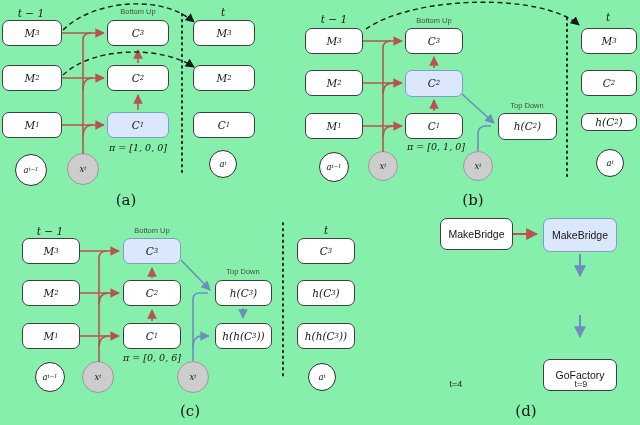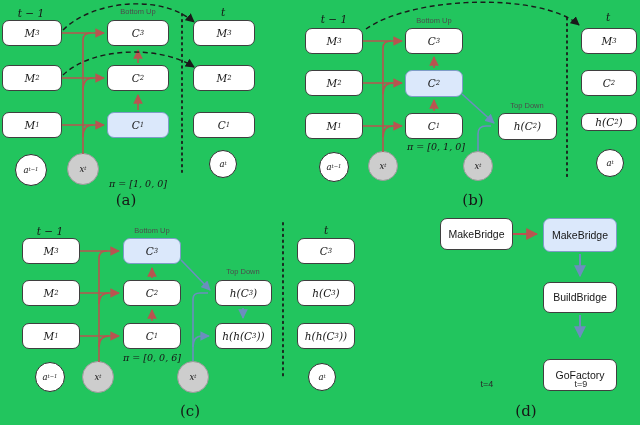--- a/index.html
+++ b/index.html
@@ -1,16 +1,16 @@
 <!DOCTYPE html>
 <html><head>
 <meta charset="utf-8">
 <style>
   html,body{margin:0;padding:0;background:#fff;}
-  #canvas{position:relative;width:640px;height:425px;background:#22c55e;overflow:hidden;
+  #canvas{position:relative;width:640px;height:425px;background:#86efac;overflow:hidden;
           font-family:"DejaVu Serif",serif;color:#161616;}
   .box{position:absolute;background:#fff;border:1.5px solid #3f3f3f;border-radius:7px;
        display:flex;align-items:center;justify-content:center;
        font-style:italic;font-size:10.5px;line-height:1;box-sizing:border-box;}
   .box.hl{background:#dbe8fb;border-color:#7e9cc7;}
   .box.sans{font-style:normal;font-family:"Liberation Sans",sans-serif;font-size:10.5px;text-align:right;}
   .circle{position:absolute;background:#fff;border:1.4px solid #2f2f2f;border-radius:50%;
           display:flex;align-items:center;justify-content:center;
           font-style:italic;font-size:8.5px;line-height:1;box-sizing:border-box;}
   .circle.gray{background:#cdcdcd;border-color:#9a9a9a;}
@@ -37,21 +37,21 @@
   <div class="small" style="left:138px;top:8px;">Bottom Up</div>
   <div class="lbl" style="left:223px;top:7px;">t</div>
 
   <div class="box" style="left:2px;top:20px;width:60px;height:26px;">M<sub>3</sub></div>
   <div class="box" style="left:2px;top:65px;width:60px;height:26px;">M<sub>2</sub></div>
   <div class="box" style="left:2px;top:112px;width:60px;height:26px;">M<sub>1</sub></div>
 
   <div class="box" style="left:107px;top:20px;width:62px;height:26px;">C<sub>3</sub></div>
   <div class="box" style="left:107px;top:65px;width:62px;height:26px;">C<sub>2</sub></div>
   <div class="box hl" style="left:107px;top:112px;width:62px;height:26px;">C<sub>1</sub></div>
-  <div class="pi" style="left:138px;top:143px;margin-top:36px;">π = [1, 0, 0]</div>
+  <div class="pi" style="left:138px;top:143px;">π = [1, 0, 0]</div>
 
   <div class="box" style="left:193px;top:20px;width:62px;height:26px;">M<sub>3</sub></div>
   <div class="box" style="left:193px;top:65px;width:62px;height:26px;">M<sub>2</sub></div>
   <div class="box" style="left:193px;top:112px;width:62px;height:26px;">C<sub>1</sub></div>
 
   <div class="circle" style="left:15px;top:154px;width:32px;height:32px;">a<sup>t−1</sup></div>
   <div class="circle gray" style="left:67px;top:153px;width:32px;height:32px;">x<sup>t</sup></div>
   <div class="circle" style="left:209px;top:150px;width:28px;height:28px;">a<sup>t</sup></div>
 
   <div class="cap" style="left:126px;top:193px;">(a)</div>
@@ -107,24 +107,23 @@
   <div class="circle" style="left:35px;top:362px;width:30px;height:30px;">a<sup>t−1</sup></div>
   <div class="circle gray" style="left:82px;top:361px;width:32px;height:32px;">x<sup>t</sup></div>
   <div class="circle gray" style="left:177px;top:361px;width:32px;height:32px;">x<sup>t</sup></div>
   <div class="circle" style="left:308px;top:363px;width:28px;height:28px;">a<sup>t</sup></div>
 
   <div class="cap" style="left:190px;top:404px;">(c)</div>
 
   <div class="box sans" style="left:440px;top:218px;width:73px;height:32px;">MakeBridge</div>
 
   <div class="box sans hl" style="left:543px;top:218px;width:74px;height:34px;">MakeBridge</div>
-  <div class="box sans" style="left:543px;top:282px;width:74px;height:31px;">BuildBridge</div>
   <div class="box sans" style="left:543px;top:359px;width:74px;height:32px;">GoFactory</div>
 
-  <div class="tlabel" style="left:487px;top:380px;">t=4</div>
+  <div class="tlabel" style="left:456px;top:380px;">t=4</div>
   <div class="tlabel" style="left:581px;top:380px;">t=9</div>
 
   <div class="cap" style="left:526px;top:404px;">(d)</div>
 
   <svg id="arrows" width="640" height="425" viewBox="0 0 640 425">
     <defs>
       <marker id="mR" viewBox="0 0 10 10" refX="9" refY="5" markerWidth="6" markerHeight="6" orient="auto">
         <path d="M0,0 L10,5 L0,10 Z" fill="#b85450"></path>
       </marker>
       <marker id="mB" viewBox="0 0 10 10" refX="9" refY="5" markerWidth="6" markerHeight="6" orient="auto">

